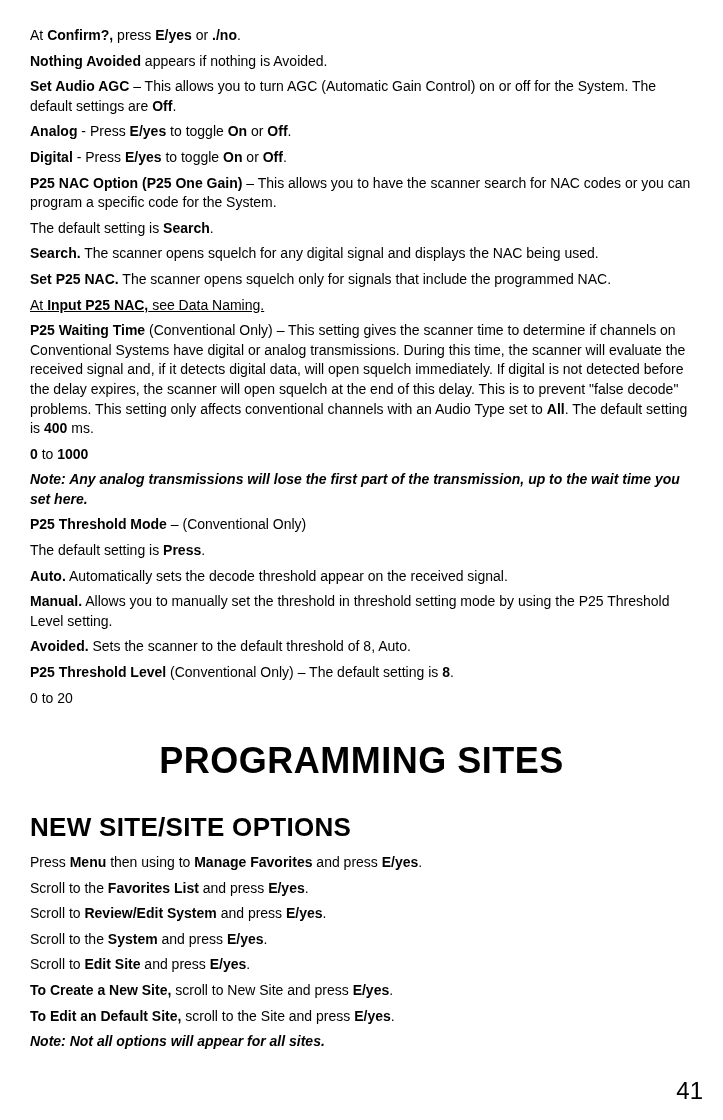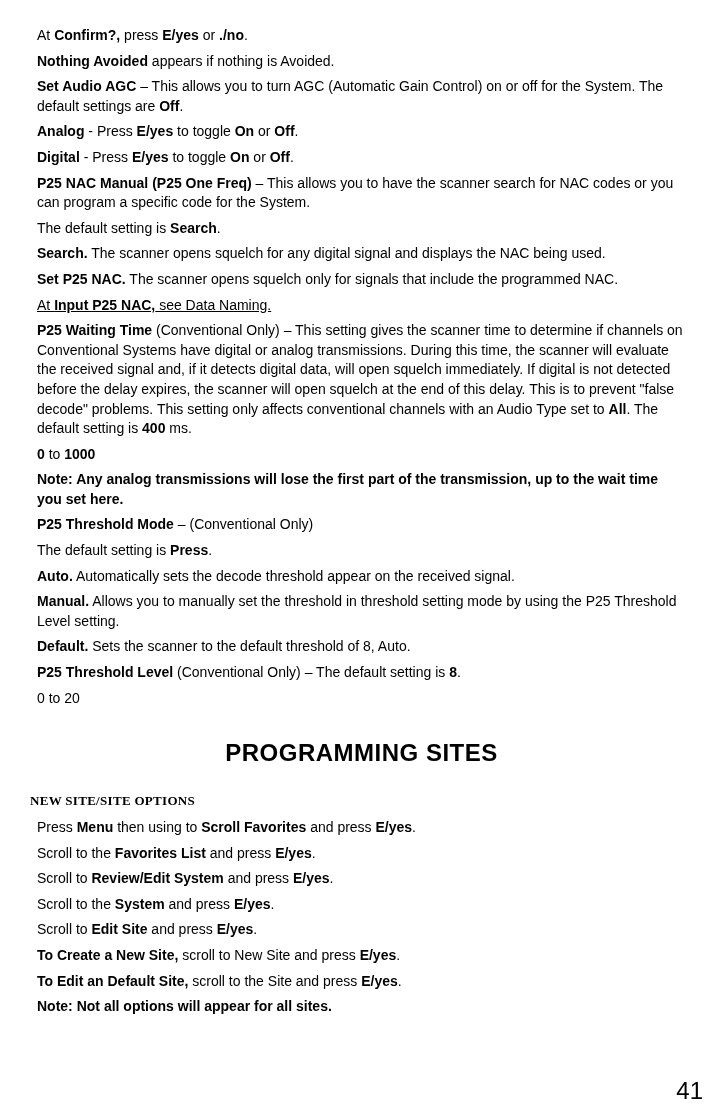--- a/index.html
+++ b/index.html
@@ -7,35 +7,35 @@
     font-size: 14px;
     line-height: 1.4;
     color: #000;
     margin: 0;
     padding: 20px 30px;
     width: 723px;
     box-sizing: border-box;
   }
   .indent1 { margin-left: 28px; }
   .indent2 { margin-left: 56px; text-decoration: underline; }
-  .para { margin: 6px 7px; }
+  .para { margin: 6px 0; }
   .bold { font-weight: bold; }
-  .italic { }
+  .italic { font-style: italic; }
   h1.section-title {
     font-family: "Arial Black", Arial, sans-serif;
     font-weight: 900;
-    font-size: 24px;
+    font-size: 36px;
     text-align: center;
     margin: 28px 0 18px 0;
     letter-spacing: 0.5px;
   }
   h2.subsection {
-    font-family: Liberation Serif, serif;
+    font-family: Liberation Sans, sans-serif;
     font-weight: 900;
-    font-size: 13px;
+    font-size: 26px;
     margin: 22px 0 8px 0;
     letter-spacing: 0.3px;
   }
   .page-num {
     position: fixed;
     bottom: 12px;
     right: 20px;
     font-size: 24px;
     text-align: right;
   }
@@ -57,21 +57,21 @@
 
 <div class="para indent1">
   <span class="bold">Analog</span><span> - Press </span><span class="bold">E/yes</span><span> to toggle </span><span class="bold">On</span><span> or </span><span class="bold">Off</span><span>.</span>
 </div>
 
 <div class="para indent1">
   <span class="bold">Digital</span><span> - Press </span><span class="bold">E/yes</span><span> to toggle </span><span class="bold">On</span><span> or </span><span class="bold">Off</span><span>.</span>
 </div>
 
 <div class="para">
-  <span class="bold">P25 NAC Manual (P25 One Freq)</span><span> – This allows you to have the scanner search for NAC codes or you can program a specific code for the System.</span>
+  <span class="bold">P25 NAC Option (P25 One Gain)</span><span> – This allows you to have the scanner search for NAC codes or you can program a specific code for the System.</span>
 </div>
 
 <div class="para">
   <span>The default setting is </span><span class="bold">Search</span><span>.</span>
 </div>
 
 <div class="para indent1">
   <span class="bold">Search.</span><span> The scanner opens squelch for any digital signal and displays the NAC being used.</span>
 </div>
 
@@ -103,35 +103,35 @@
 
 <div class="para indent1">
   <span class="bold">Auto.</span><span> Automatically sets the decode threshold appear on the received signal.</span>
 </div>
 
 <div class="para indent1">
   <span class="bold">Manual.</span><span> Allows you to manually set the threshold in threshold setting mode by using the P25 Threshold Level setting.</span>
 </div>
 
 <div class="para indent1">
-  <span class="bold">Default.</span><span> Sets the scanner to the default threshold of 8, Auto.</span>
+  <span class="bold">Avoided.</span><span> Sets the scanner to the default threshold of 8, Auto.</span>
 </div>
 
 <div class="para">
   <span class="bold">P25 Threshold Level</span><span> (Conventional Only) – The default setting is </span><span class="bold">8</span><span>.</span>
 </div>
 
 <div class="para indent1">0 to 20</div>
 
 <h1 class="section-title">PROGRAMMING SITES</h1>
 
 <h2 class="subsection">NEW SITE/SITE OPTIONS</h2>
 
 <div class="para">
-  <span>Press </span><span class="bold">Menu</span><span> then using to </span><span class="bold">Scroll Favorites</span><span> and press </span><span class="bold">E/yes</span><span>.</span>
+  <span>Press </span><span class="bold">Menu</span><span> then using to </span><span class="bold">Manage Favorites</span><span> and press </span><span class="bold">E/yes</span><span>.</span>
 </div>
 
 <div class="para">
   <span>Scroll to the </span><span class="bold">Favorites List</span><span> and press </span><span class="bold">E/yes</span><span>.</span>
 </div>
 
 <div class="para">
   <span>Scroll to </span><span class="bold">Review/Edit System</span><span> and press </span><span class="bold">E/yes</span><span>.</span>
 </div>
 

